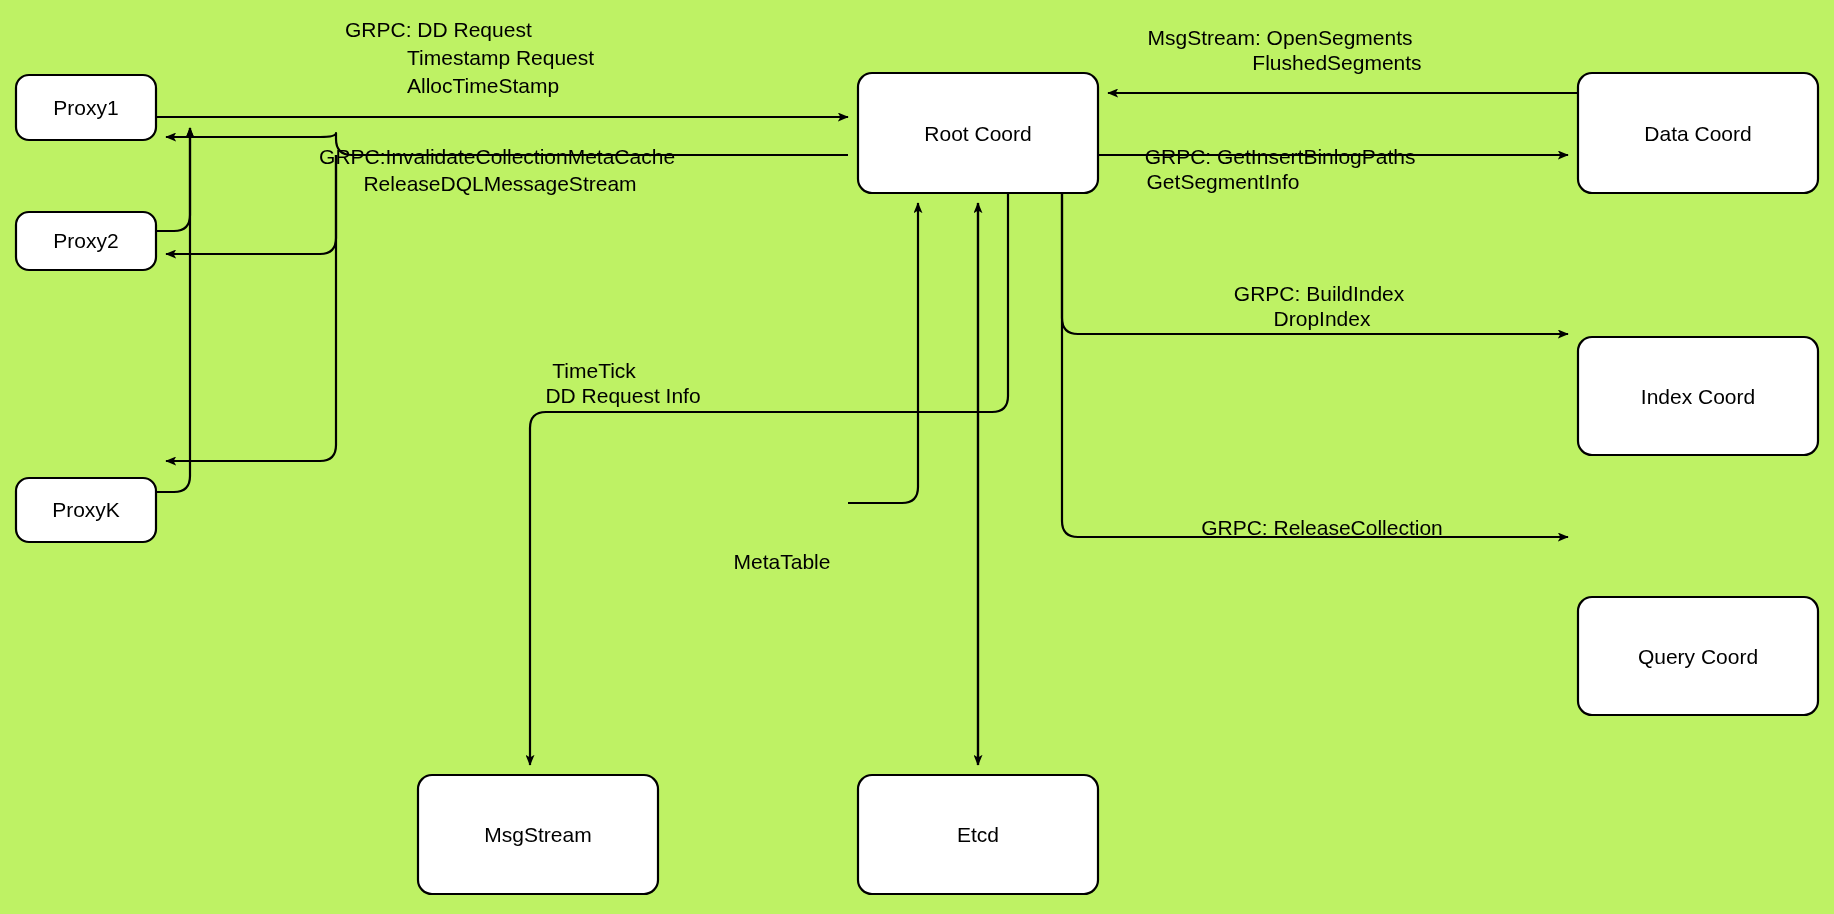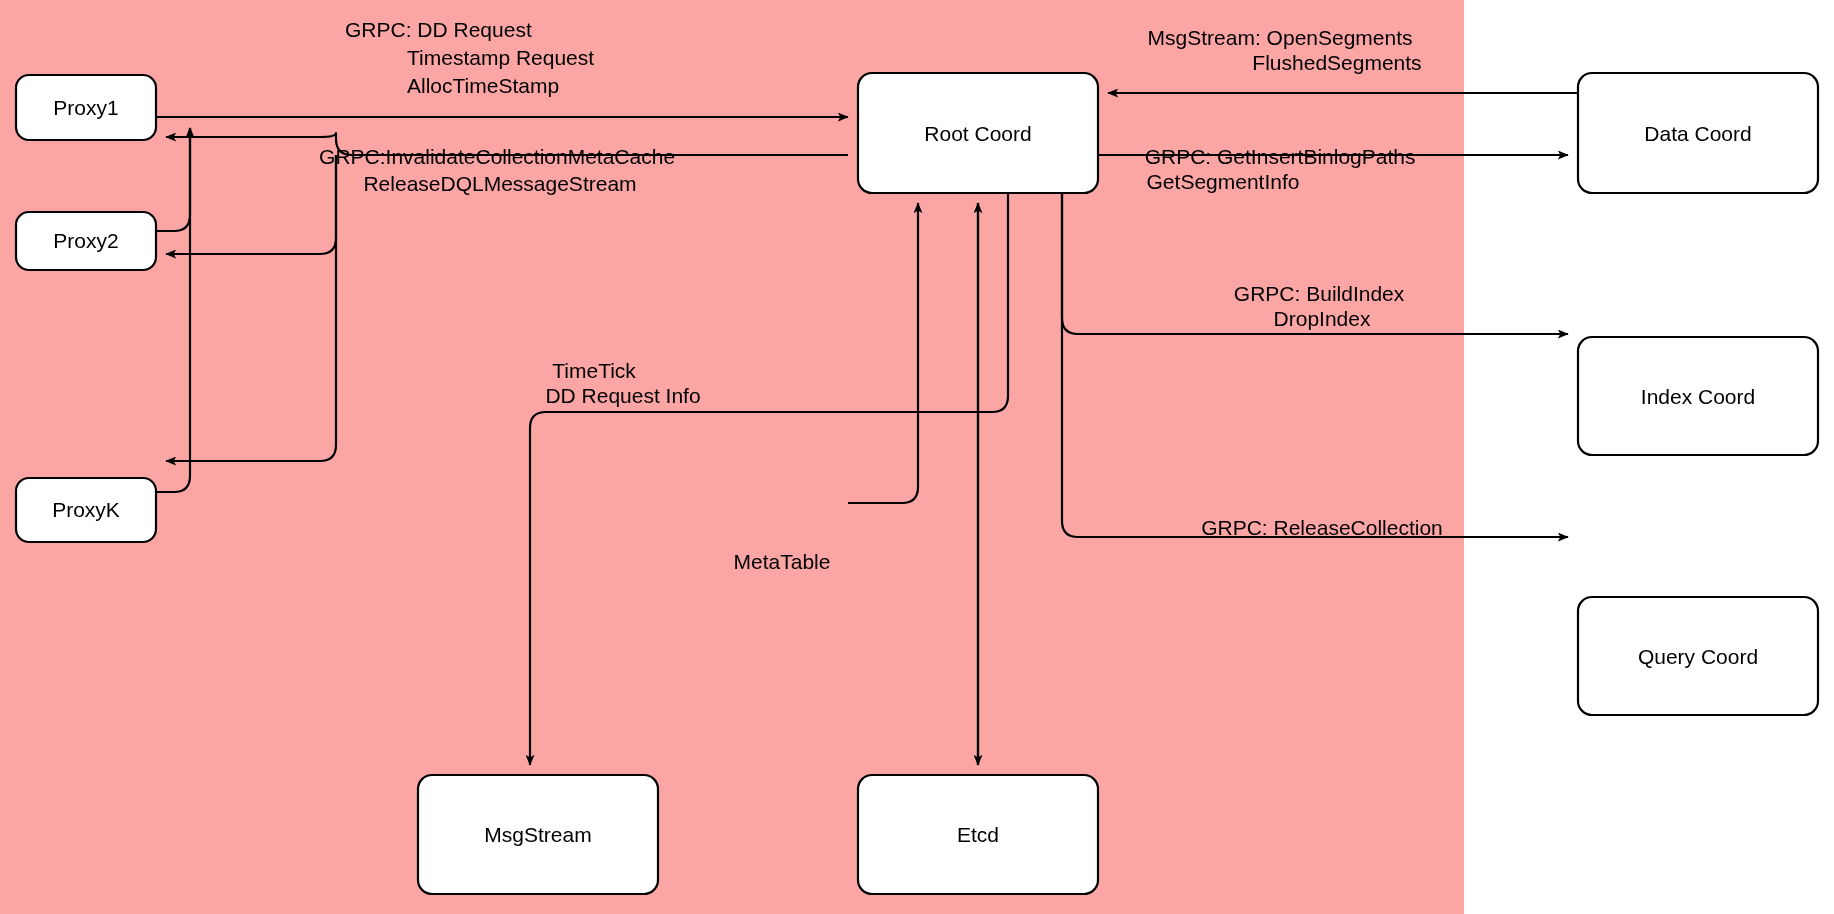--- a/index.html
+++ b/index.html
@@ -9,23 +9,23 @@
     background: #ffffff;
   }
   body {
     width: 1834px;
     height: 914px;
     font-family: "Liberation Sans", sans-serif;
     overflow: hidden;
   }
   #diagram-root {
     position: relative;
-    width: 1464px;
+    width: 1834px;
     height: 914px;
-    background: #fca5a5;
+    background: #bef264;
   }
   svg.diagram-canvas {
     display: block;
     width: 1834px;
     height: 914px;
   }
   .node-shape {
     fill: #ffffff;
     stroke: #000000;
     stroke-width: 2.2;

